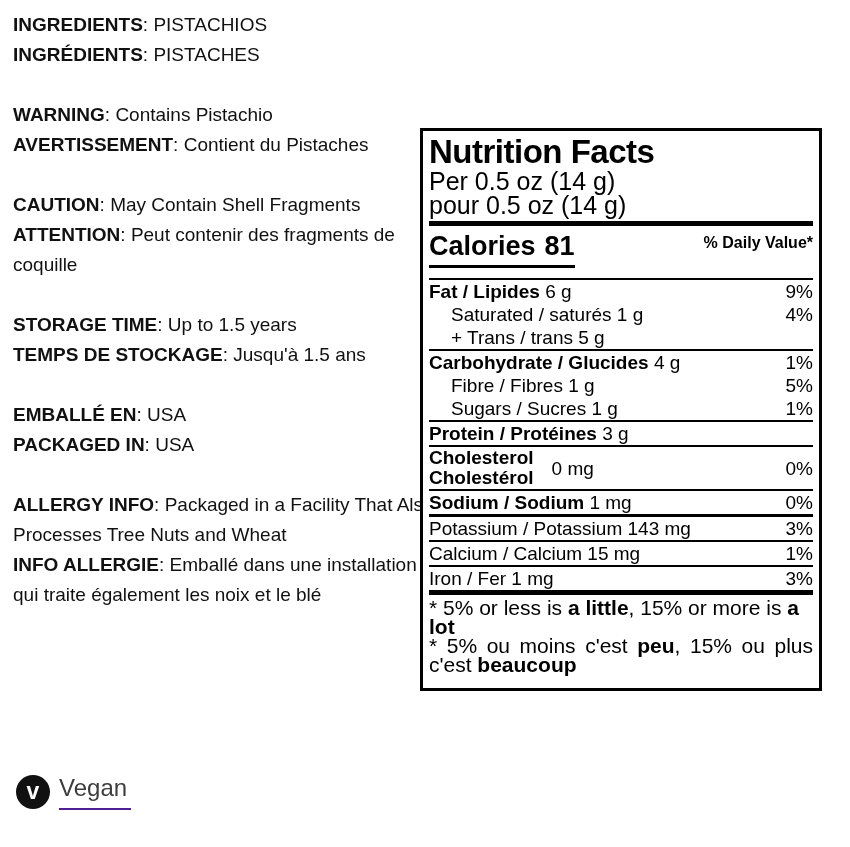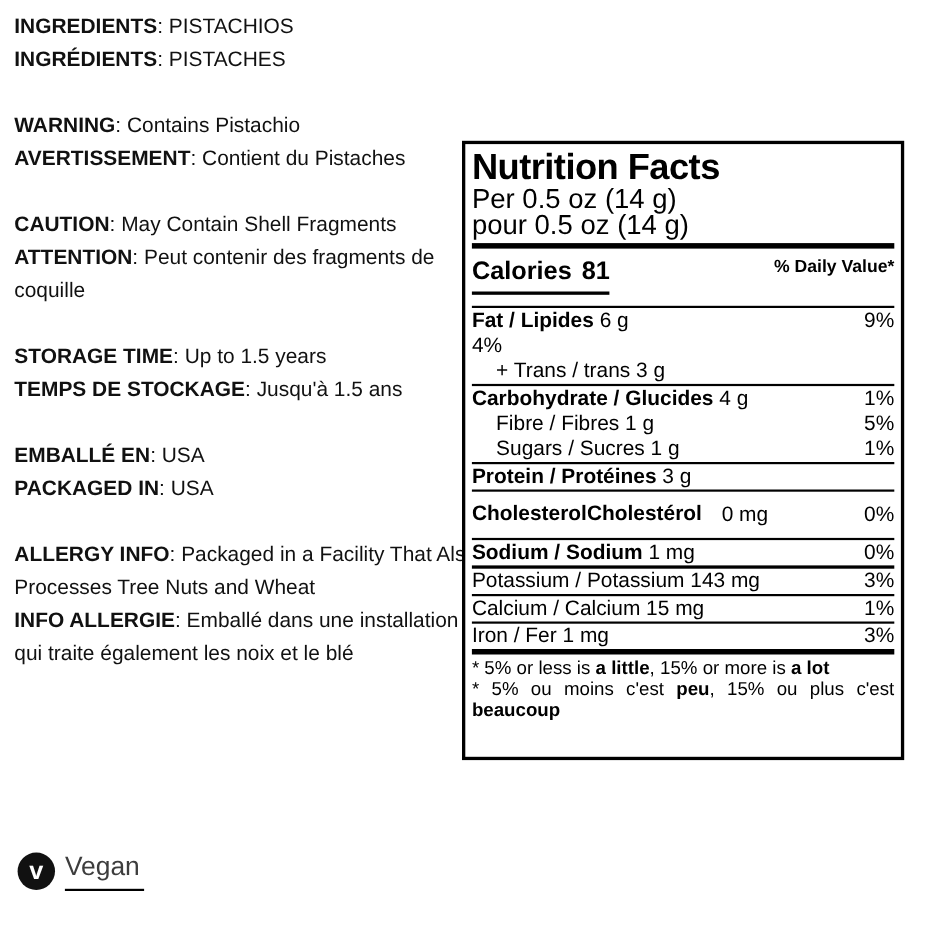--- a/index.html
+++ b/index.html
@@ -38,21 +38,21 @@
   }
   .vegan-letter {
     color: #ffffff;
     font-weight: bold;
     font-size: 23px;
     line-height: 1;
     transform: translateY(-1px);
   }
   .vegan-label-wrap {
     margin-left: 9px;
-    border-bottom: 2px solid #000000;
+    border-bottom: 2px solid #4c1d95;
     padding: 0 4px 6px 0;
   }
   .vegan-label {
     font-size: 24px;
     color: #3d3d3d;
   }
 
   
   .npanel {
     position: absolute;
@@ -81,21 +81,21 @@
 
   .cal-head {
     display: flex;
     justify-content: space-between;
     align-items: flex-start;
     padding: 5px 0 4px 0;
     height: 52px;
   }
   .cal {
     font-weight: bold;
-    font-size: 23px;
+    font-size: 27px;
     line-height: 30px;
     border-bottom: 3px solid #000000;
     padding-bottom: 4px;
   }
   .cal .cal-value { margin-left: 9px; }
   .dv {
     text-align: right;
     font-weight: bold;
     font-size: 16px;
     line-height: 19px;
@@ -107,26 +107,26 @@
     justify-content: space-between;
     align-items: baseline;
     font-size: 19px;
     line-height: 23px;
   }
   .nrow .nm { white-space: nowrap; }
   .nrow.ind .nm { padding-left: 22px; }
   .nrow .pct { white-space: nowrap; }
 
   .nrow.chol { align-items: center; height: 42px; }
-  .chol-names { display: flex; flex-direction: row; font-weight: bold; line-height: 20px; }
+  .chol-names { display: flex; flex-direction: column; font-weight: bold; line-height: 20px; }
   .chol-amt { flex: 1; padding-left: 18px; align-self: center; }
 
   .footnote {
     padding-top: 3px;
-    font-size: 17px;
+    font-size: 21px;
     line-height: 19px;
   }
   .fn-fr { text-align: justify; }
 </style>
 </head>
 <body>
 
 <div class="left-col">
 
   <div class="info-section">
@@ -188,24 +188,25 @@
     </div>
   </div>
 
   <div class="bar b2"></div>
 
   <div class="nrow">
     <span class="nm"><b>Fat / Lipides</b><span> 6 g</span></span>
     <span class="pct">9%</span>
   </div>
   <div class="nrow ind">
+    <span class="nm"><b></b><span>Saturated / saturés 1 g</span></span>
     <span class="pct">4%</span>
   </div>
   <div class="nrow ind">
-    <span class="nm"><b></b><span>+ Trans / trans 3 g</span></span>
+    <span class="nm"><b></b><span>+ Trans / trans 5 g</span></span>
     <span class="pct"></span>
   </div>
 
   <div class="bar b2"></div>
 
   <div class="nrow">
     <span class="nm"><b>Carbohydrate / Glucides</b><span> 4 g</span></span>
     <span class="pct">1%</span>
   </div>
   <div class="nrow ind">

